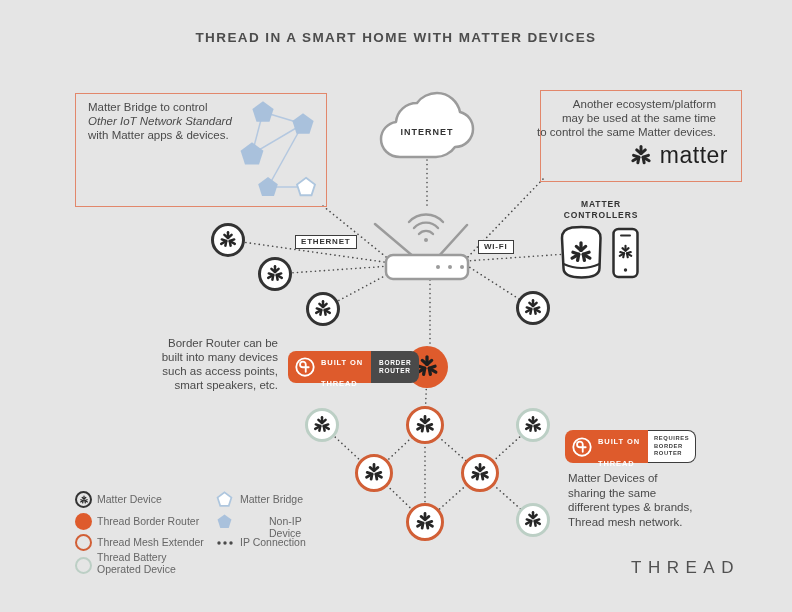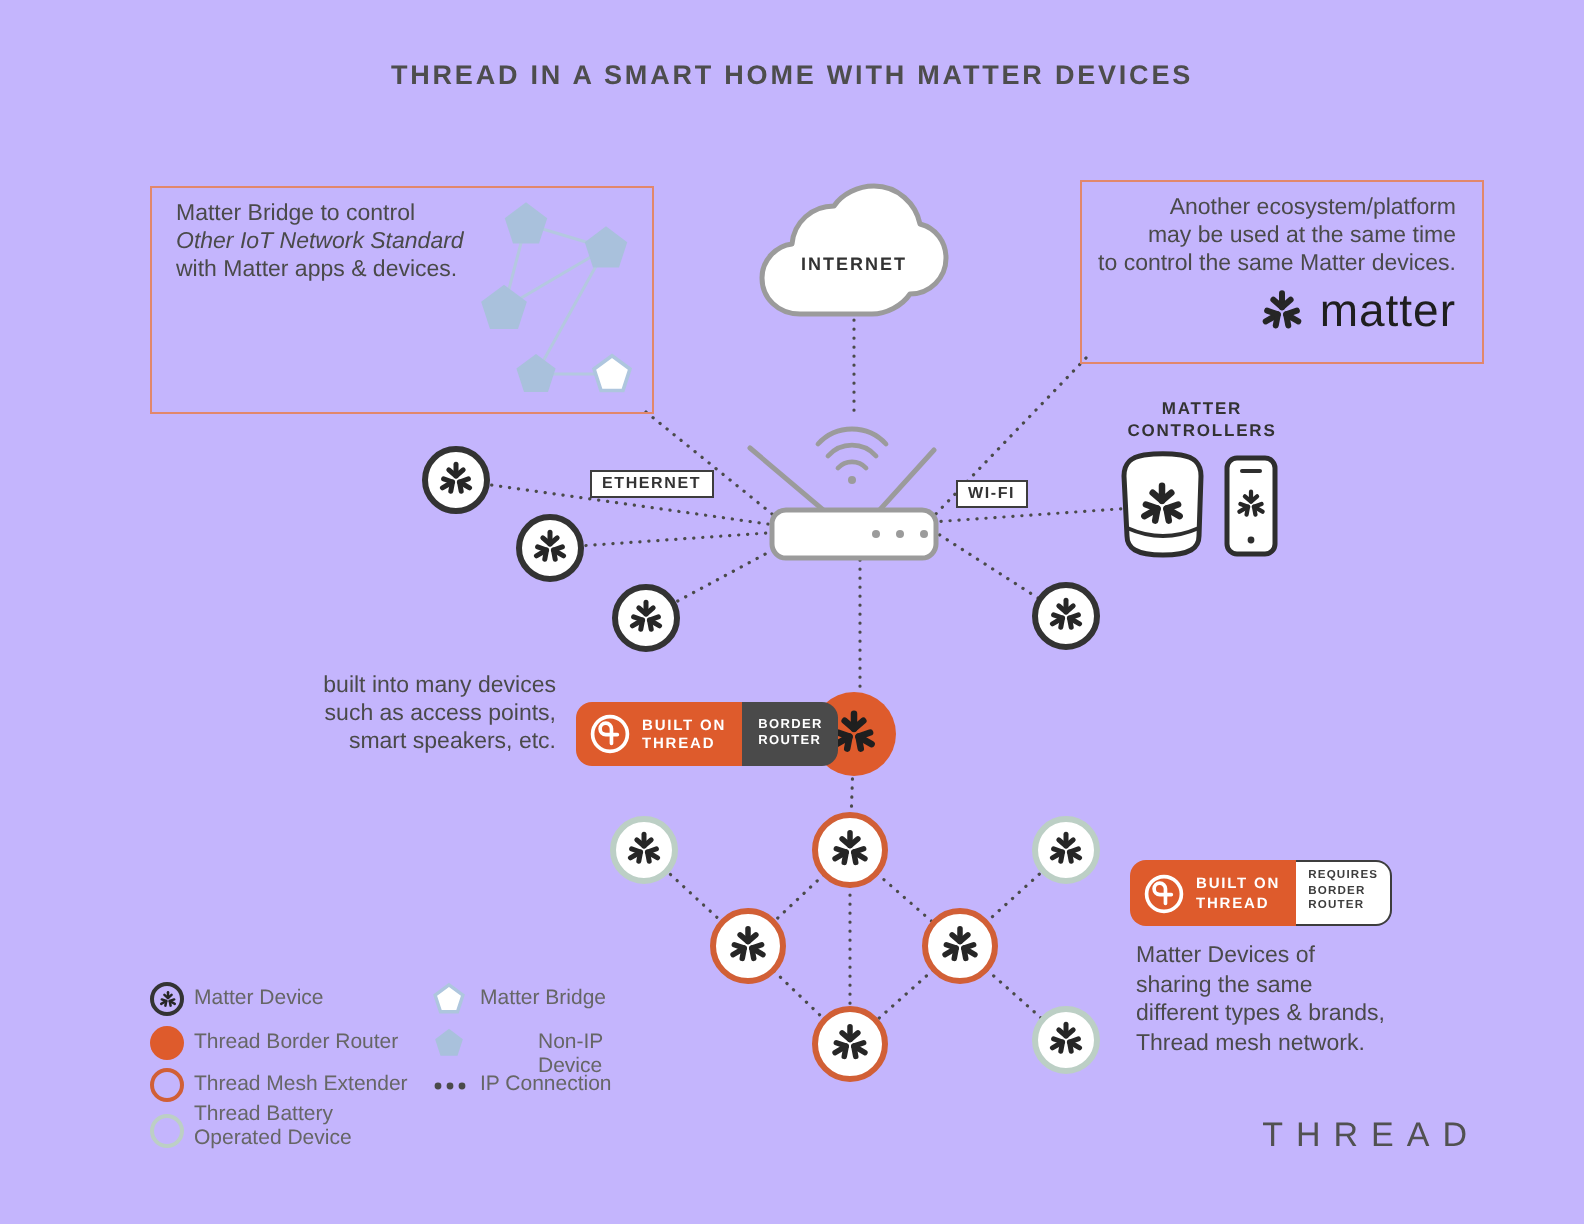--- a/index.html
+++ b/index.html
@@ -1,34 +1,34 @@
 <!DOCTYPE html>
 <html><head>
 <meta charset="utf-8">
 <style>
   html,body{margin:0;padding:0;background:#fff;}
-  #stage{position:relative;width:792px;height:612px;background:#c4b5fd;overflow:hidden;
+  #stage{position:relative;width:792px;height:612px;background:#e5e5e5;overflow:hidden;
          font-family:"Liberation Sans",sans-serif;}
   .abs{position:absolute;}
   .t{position:absolute;color:#4A4A4A;font:11.5px/14px "Liberation Sans",sans-serif;}
   .title{font-weight:bold;letter-spacing:1.4px;font-size:13.5px;color:#4d4d4d;}
   .small-lbl{position:absolute;font-weight:bold;font-size:8px;letter-spacing:0.8px;color:#333;
              border:1.5px solid #3d3d3d;background:#fff;padding:2px 5px;line-height:8px;}
   .infobox{position:absolute;border:1.5px solid #E2876B;background:transparent;}
   .node{position:absolute;background:#fff;border-radius:50%;display:flex;align-items:center;
         justify-content:center;box-sizing:border-box;}
   .node.dark{border:3px solid #333;width:34px;height:34px;}
   .node.orange-ring{border:3.5px solid #D15F36;width:38px;height:38px;}
   .node.green-ring{border:3px solid #BCCFC5;width:34px;height:34px;}
   .node.orange-fill{background:#DE5B2C;width:42px;height:42px;}
   .micon{color:#262626;display:block;}
   .badge{position:absolute;display:flex;align-items:stretch;}
   .badge .bo{background:#DE5B2C;color:#fff;display:flex;align-items:center;gap:5px;
              padding:0 8px 0 6px;border-radius:8px 0 0 8px;}
-  .badge .btxt div{font-size:7.5px;font-weight:bold;letter-spacing:0.9px;line-height:9.5px;}
+  .badge .btxt div{font-size:7.5px;font-weight:bold;letter-spacing:0.9px;line-height:9.5px;margin-top:12px;}
   .badge .tag-dark{background:#4A4A4A;color:#fff;border-radius:0 8px 8px 0;display:flex;
                    flex-direction:column;justify-content:center;padding:0 8px;}
   .badge .tag-dark div{font-size:6.5px;font-weight:bold;letter-spacing:0.7px;line-height:8px;}
   .badge .tag-light{background:#fff;color:#3d3d3d;border:1.5px solid #3d3d3d;border-left:none;
                     border-radius:0 8px 8px 0;display:flex;flex-direction:column;
                     justify-content:center;padding:0 6px;box-sizing:border-box;}
   .badge .tag-light div{font-size:5.8px;font-weight:bold;letter-spacing:0.6px;line-height:7.5px;}
   .legend-label{color:#666;font:10.5px/12px "Liberation Sans",sans-serif;}
   .brandrow{position:absolute;display:flex;align-items:center;gap:7px;justify-content:flex-end;}
   .matter-word{font-size:23px;color:#1f1f1f;letter-spacing:0.5px;}
@@ -145,21 +145,21 @@
   <div class="t title" style="left:0;right:0;top:31px;text-align:center;">THREAD IN A SMART HOME WITH MATTER DEVICES</div>
 
   <div class="infobox" style="left:75px;top:93px;width:250px;height:112px;"></div>
   <div class="t" style="left:88px;top:100px;">
     <div>Matter Bridge to control</div>
     <div style="font-style:italic">Other IoT Network Standard</div>
     <div>with Matter apps &amp; devices.</div>
   </div>
 
   <div class="infobox" style="left:540px;top:90px;width:200px;height:90px;"></div>
-  <div class="t" style="left:548px;top:97px;width:180px;text-align:right;">
+  <div class="t" style="left:536px;top:97px;width:180px;text-align:right;">
     <div>Another ecosystem/platform</div>
     <div>may be used at the same time</div>
     <div>to control the same Matter devices.</div>
   </div>
   <div class="brandrow" style="left:568px;top:142px;width:160px;">
     <svg class="micon" width="24" height="24">
         <use href="#m-icon"></use>
       </svg>
     <span class="matter-word">matter</span>
   </div>
@@ -229,20 +229,21 @@
         <use href="#m-icon"></use>
       </svg>
     </div>
   <div class="node green-ring" style="left:516px;top:503px;">
     <svg class="micon" width="20" height="20">
         <use href="#m-icon"></use>
       </svg>
     </div>
 
   <div class="t" style="left:130px;top:336px;width:148px;text-align:right;">
+    <div>Border Router can be</div>
     <div>built into many devices</div>
     <div>such as access points,</div>
     <div>smart speakers, etc.</div>
   </div>
 
   <div class="badge" style="left:288px;top:351px;height:32px;">
     <div class="bo">
       <svg class="micon" width="22" height="22" style="color:#fff">
           <use href="#t-logo"></use>
         </svg>

